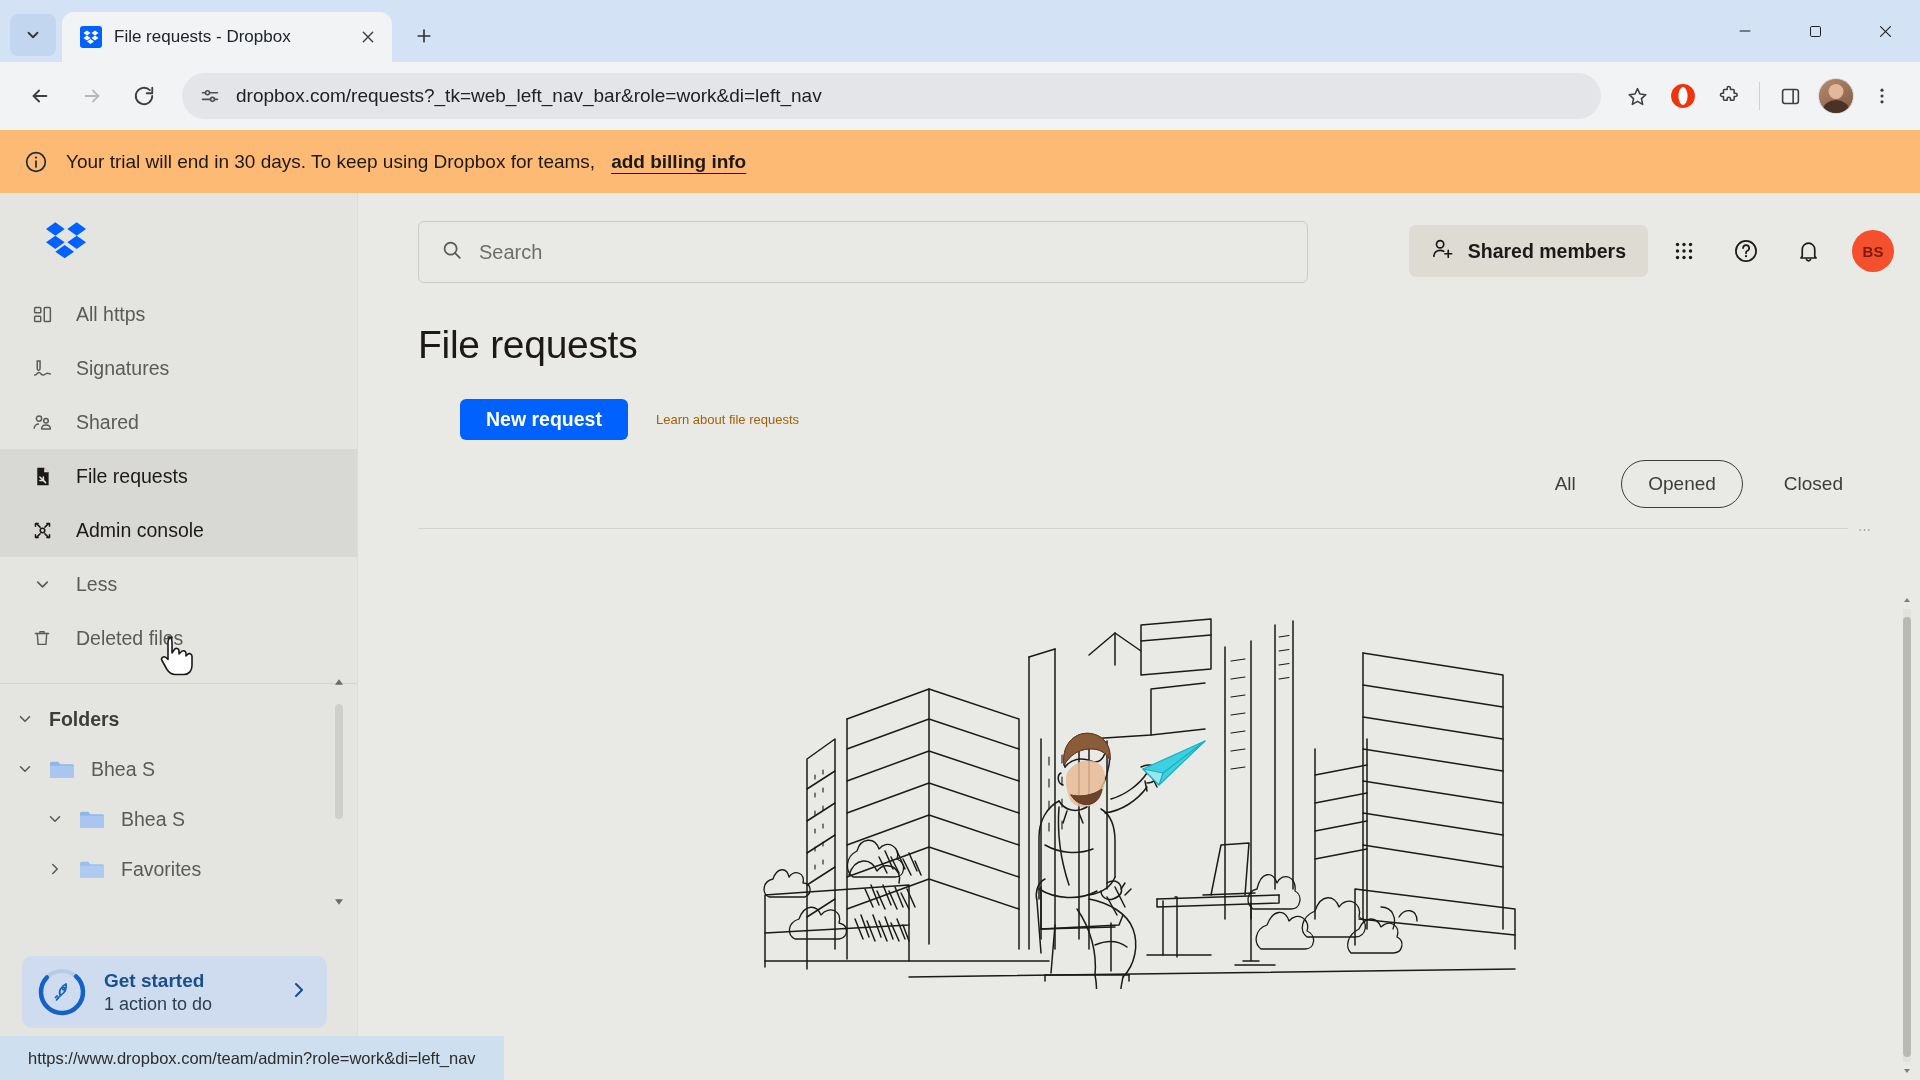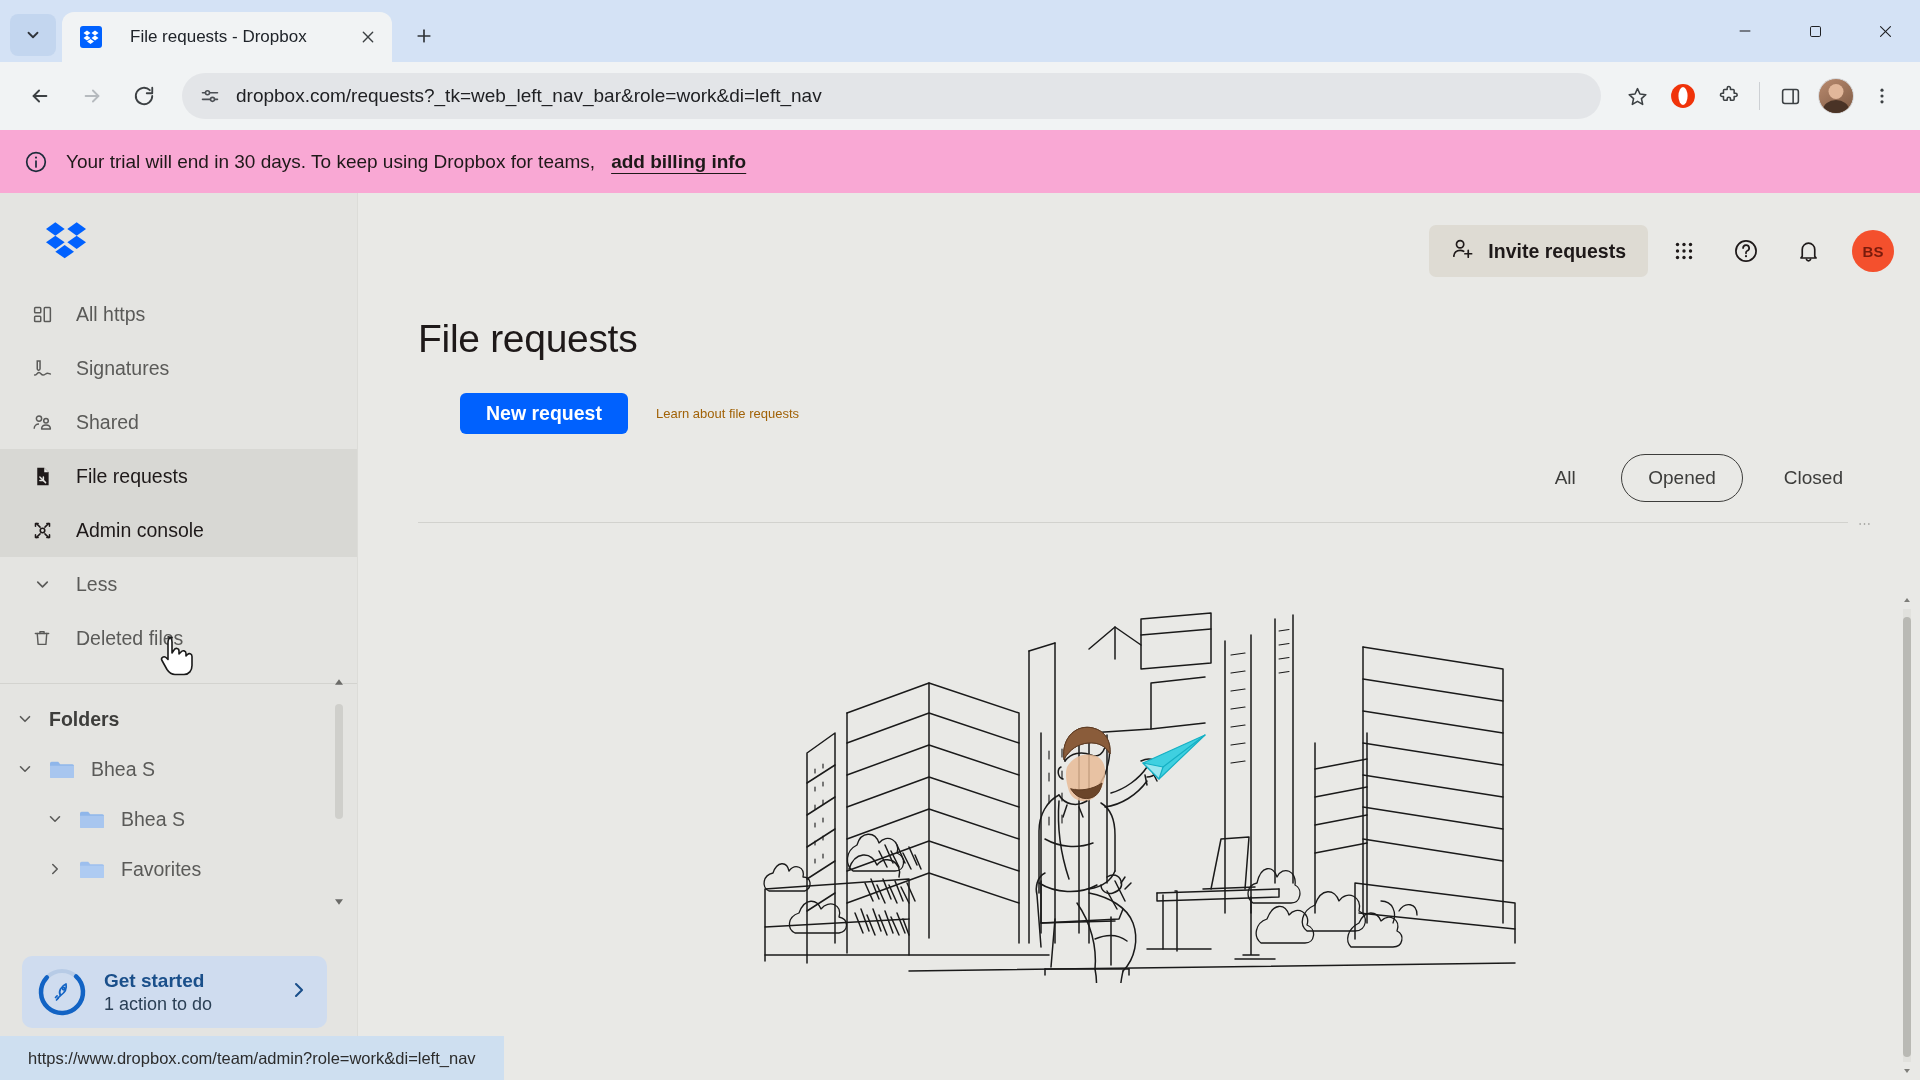--- a/index.html
+++ b/index.html
@@ -25,21 +25,21 @@
     border-radius: 8px; background: #c3d6ef;
     display: flex; align-items: center; justify-content: center;
     color: #30343a; cursor: pointer;
   }
   .tab {
     height: 50px; width: 330px;
     background: #f1f3f4;
     border-radius: 12px 12px 0 0;
     display: flex; align-items: center;
     padding: 0 10px 0 18px;
-    gap: 28px;
+    gap: 12px;
     position: relative;
   }
   .tab-favicon {
     width: 22px; height: 22px; border-radius: 3px; background: #0061ff;
     display: flex; align-items: center; justify-content: center;
     flex: 0 0 auto;
   }
   .tab-title {
     font-size: 17px; color: #20242a; white-space: nowrap;
     overflow: hidden; text-overflow: ellipsis; flex: 1;
@@ -103,21 +103,21 @@
     content:""; position:absolute; left:50%; top:16%;
     width:15px; height:15px; transform:translateX(-50%);
     background:#e2b79a; border-radius:50%;
   }
   .tb-sep { width:1px; height:28px; background:#cdd0d4; margin:0 6px; }
 
   
   .page { flex: 1; position: relative; background: #ffffff; overflow: hidden; }
 
   .trial-banner {
-    height: 63px; background: #f9a8d4;
+    height: 63px; background: #fdba74;
     display: flex; align-items: center; gap: 16px;
     padding-left: 22px;
     font-size: 19px; color: #1e1919;
   }
   .banner-icon { width: 28px; height: 28px; color: #1c2b3a; display:flex; align-items:center; justify-content:center;}
   .banner-link {
     font-weight: bold; color: #1e1919; text-decoration: underline;
     text-underline-offset: 5px; cursor: pointer;
   }
 
@@ -580,32 +580,41 @@
                 <polyline points="9 6 15 12 9 18"></polyline>
               </svg>
           </div>
         </div>
 
       </div>
 
       <div class="main">
 
         <div class="topbar">
+          <div class="search-box">
+            <span>
+              <svg width="22" height="22" viewBox="0 0 24 24" fill="none" stroke="#585856" stroke-width="1.9" stroke-linecap="round">
+                  <circle cx="10.5" cy="10.5" r="6.6"></circle>
+                  <line x1="15.4" y1="15.4" x2="20.5" y2="20.5"></line>
+                </svg>
+            </span>
+            <span class="search-ph">Search</span>
+          </div>
 
           <div class="topbar-right">
             <div class="invite-btn">
               <span>
                 <svg width="23" height="23" viewBox="0 0 24 24" fill="none" stroke="currentColor" stroke-width="1.75" stroke-linecap="round" stroke-linejoin="round">
                     <circle cx="9.5" cy="7.6" r="3.8"></circle>
                     <path d="M3 20c0-3.6 2.9-6.1 6.5-6.1 1.4 0 2.7.4 3.7 1"></path>
                     <line x1="18" y1="14" x2="18" y2="21"></line>
                     <line x1="14.5" y1="17.5" x2="21.5" y2="17.5"></line>
                   </svg>
               </span>
-              <span>Invite requests</span>
+              <span>Shared members</span>
             </div>
 
             <div class="hdr-icon">
               <svg width="24" height="24" viewBox="0 0 24 24" fill="currentColor">
                 <circle cx="5.5" cy="5.5" r="1.7"></circle>
                   <circle cx="12" cy="5.5" r="1.7"></circle>
                   <circle cx="18.5" cy="5.5" r="1.7"></circle>
                 <circle cx="5.5" cy="12" r="1.7"></circle>
                   <circle cx="12" cy="12" r="1.7"></circle>
                   <circle cx="18.5" cy="12" r="1.7"></circle>

